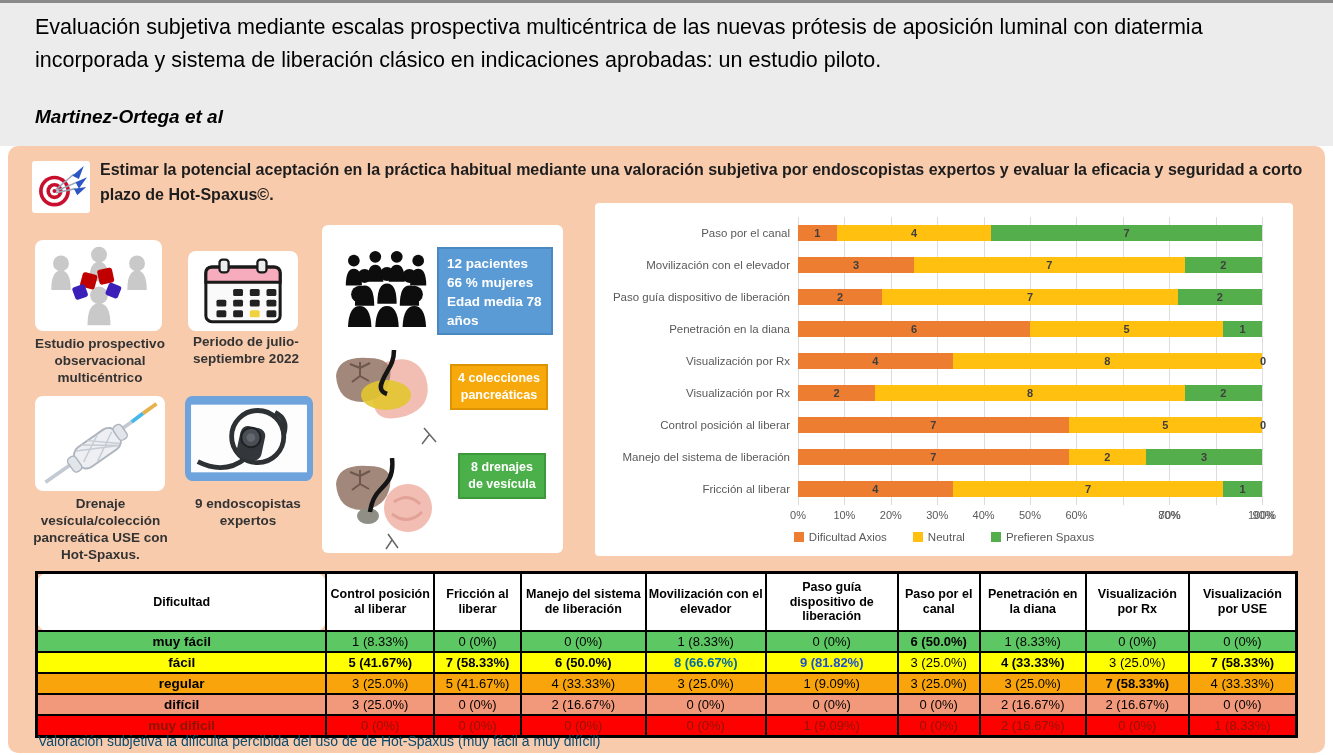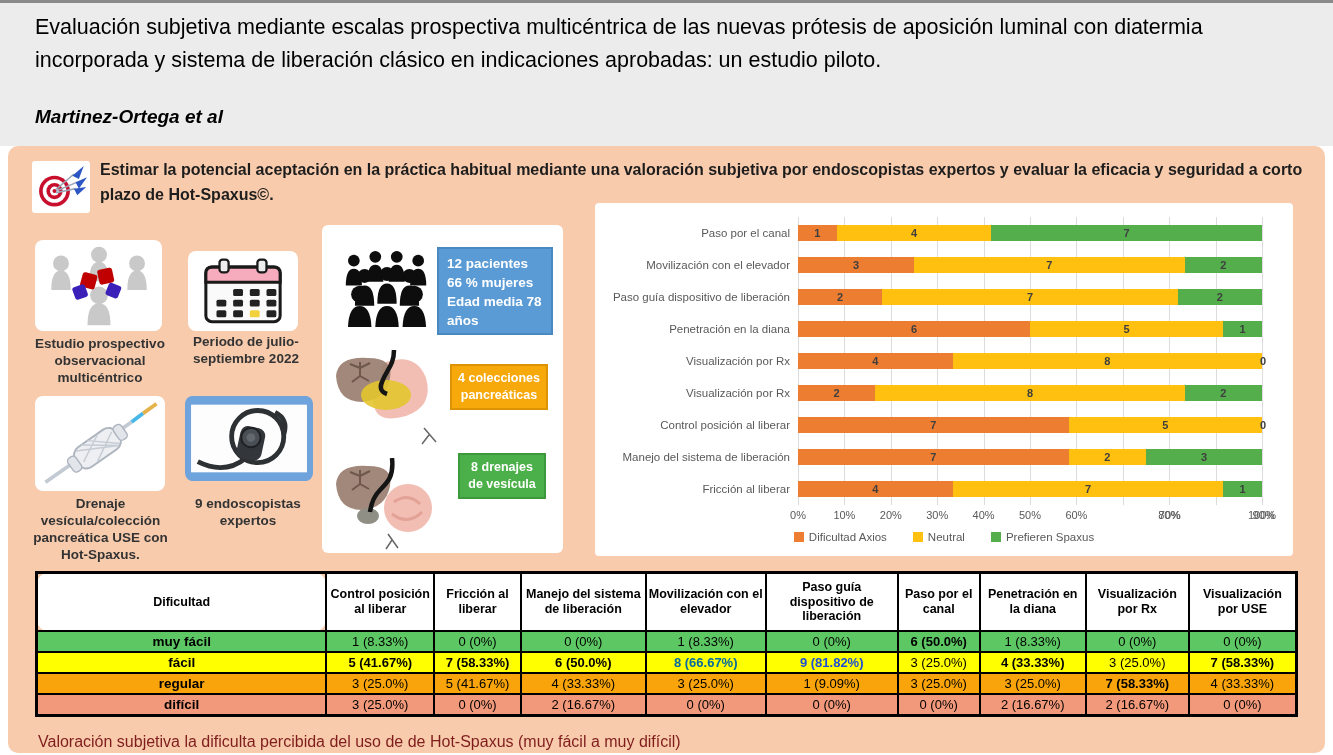--- a/index.html
+++ b/index.html
@@ -44,21 +44,21 @@
   .legend-swatch { width:10px; height:10px; display:inline-block; }
 
   
   .diff-table { position:absolute; left:27px; top:425px; width:1263px; border-collapse:collapse; table-layout:auto; }
   .diff-table th, .diff-table td { border:2px solid #000; text-align:center; }
   .diff-table { border:3px solid #000; }
   .diff-table th { background:#fff; font-size:12.5px; font-weight:bold; line-height:1.15; padding:3px 2px; height:58px; vertical-align:middle; color:#000; }
   .diff-table th.first { width:23%;border-radius:11px; }
   .diff-table td { font-size:13px; padding:0 2px; height:19px; line-height:19px; white-space:nowrap; }
   .diff-table td.rowlabel { font-weight:bold; font-size:13.5px; }
-  .table-caption { position:absolute; left:30px; top:587px; font-size:16px; color:#7f1d1d; }
+  .table-caption { position:absolute; left:30px; top:587px; font-size:14px; color:#0c4a6e; }
 </style>
 </head>
 <body>
 
 <div class="page">
 
   <div class="top-band">
     <div class="title">Evaluación subjetiva mediante escalas prospectiva multicéntrica de las nuevas prótesis de aposición luminal con diatermia incorporada y sistema de liberación clásico en indicaciones aprobadas: un estudio piloto.</div>
     <div class="author">Martinez-Ortega et al</div>
   </div>
@@ -399,18 +399,30 @@
             <td style="background: rgb(242, 153, 123); color: rgb(0, 0, 0);">3 (25.0%)</td>
             <td style="background: rgb(242, 153, 123); color: rgb(0, 0, 0);">0 (0%)</td>
             <td style="background: rgb(242, 153, 123); color: rgb(0, 0, 0);">2 (16.67%)</td>
             <td style="background: rgb(242, 153, 123); color: rgb(0, 0, 0);">0 (0%)</td>
             <td style="background: rgb(242, 153, 123); color: rgb(0, 0, 0);">0 (0%)</td>
             <td style="background: rgb(242, 153, 123); color: rgb(0, 0, 0);">0 (0%)</td>
             <td style="background: rgb(242, 153, 123); color: rgb(0, 0, 0);">2 (16.67%)</td>
             <td style="background: rgb(242, 153, 123); color: rgb(0, 0, 0);">2 (16.67%)</td>
             <td style="background: rgb(242, 153, 123); color: rgb(0, 0, 0);">0 (0%)</td>
           </tr>
+          <tr>
+            <td class="rowlabel" style="background: rgb(255, 0, 0); color: rgb(139, 21, 0);">muy dificil</td>
+            <td style="background: rgb(255, 0, 0); color: rgb(139, 21, 0);">0 (0%)</td>
+            <td style="background: rgb(255, 0, 0); color: rgb(139, 21, 0);">0 (0%)</td>
+            <td style="background: rgb(255, 0, 0); color: rgb(139, 21, 0);">0 (0%)</td>
+            <td style="background: rgb(255, 0, 0); color: rgb(139, 21, 0);">0 (0%)</td>
+            <td style="background: rgb(255, 0, 0); color: rgb(139, 21, 0);">1 (9.09%)</td>
+            <td style="background: rgb(255, 0, 0); color: rgb(139, 21, 0);">0 (0%)</td>
+            <td style="background: rgb(255, 0, 0); color: rgb(139, 21, 0);">2 (16.67%)</td>
+            <td style="background: rgb(255, 0, 0); color: rgb(139, 21, 0);">0 (0%)</td>
+            <td style="background: rgb(255, 0, 0); color: rgb(139, 21, 0);">1 (8.33%)</td>
+          </tr>
         </tbody>
     </table>
     <div class="table-caption">Valoración subjetiva la dificulta percibida del uso de de Hot-Spaxus (muy fácil a muy difícil)</div>
 
   </div>
 </div>
 
 </body></html>

